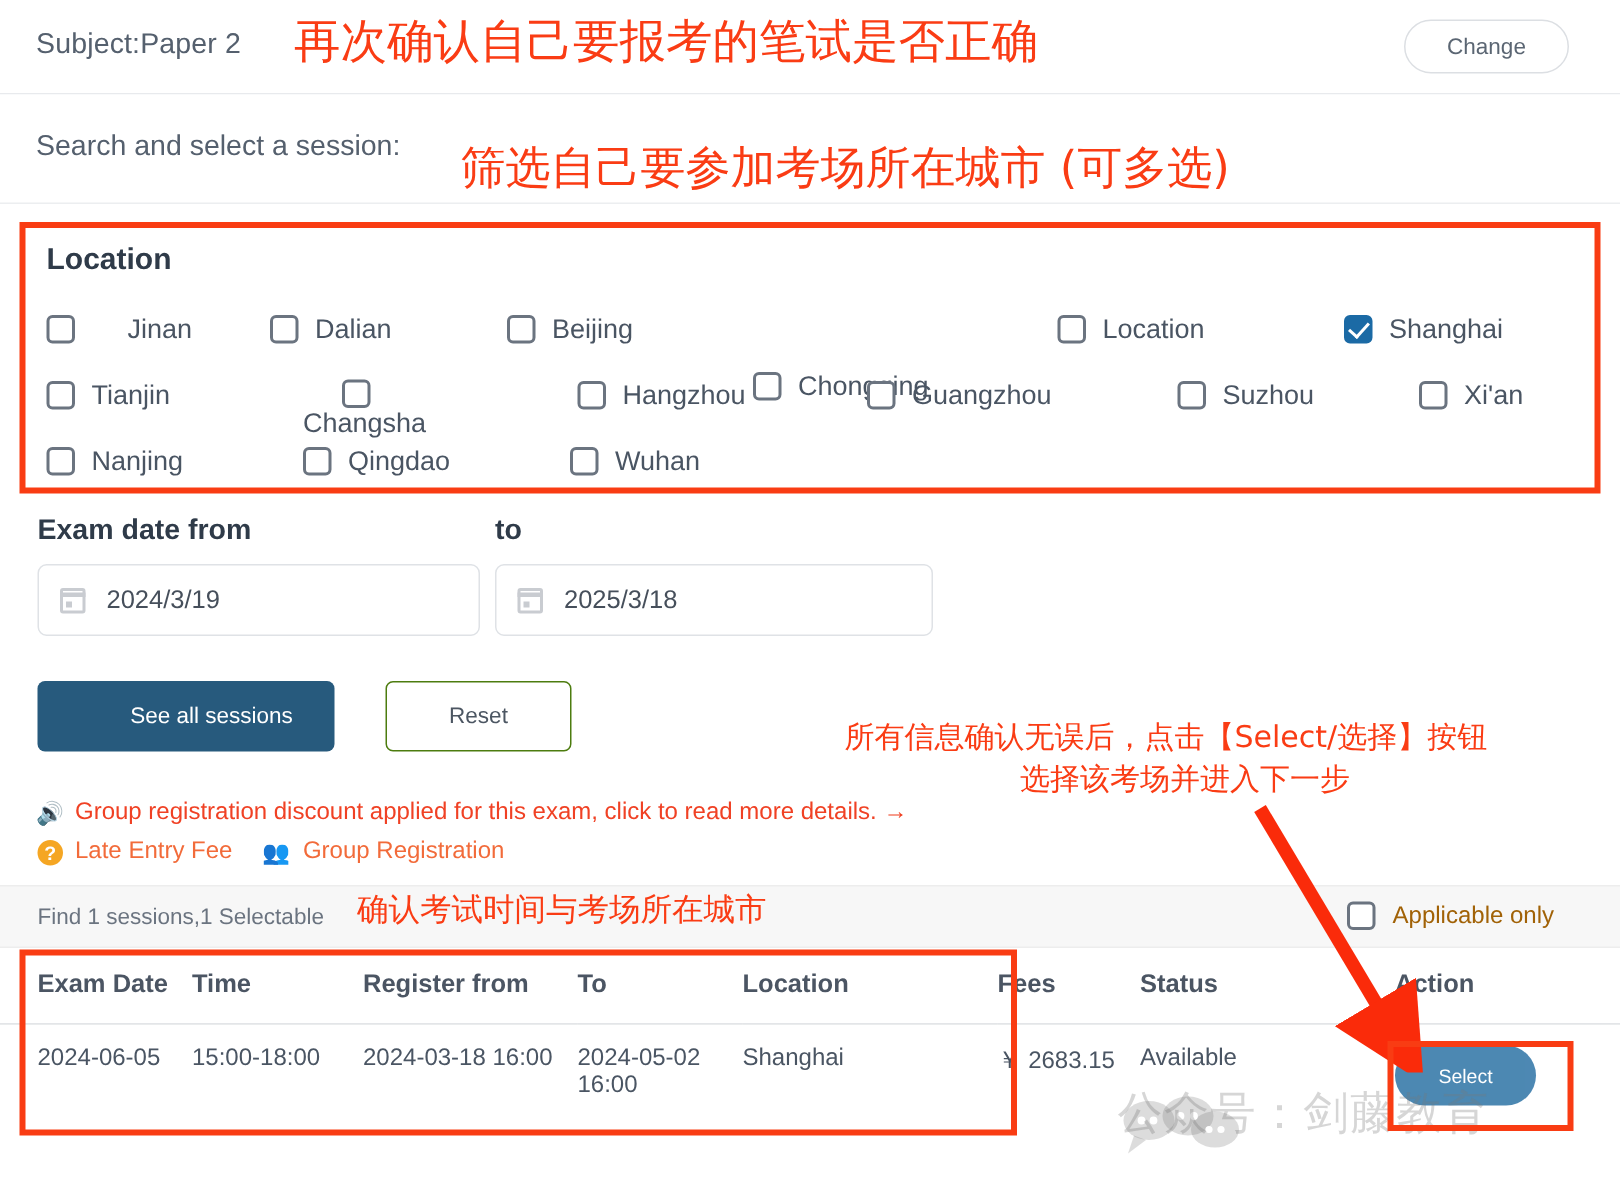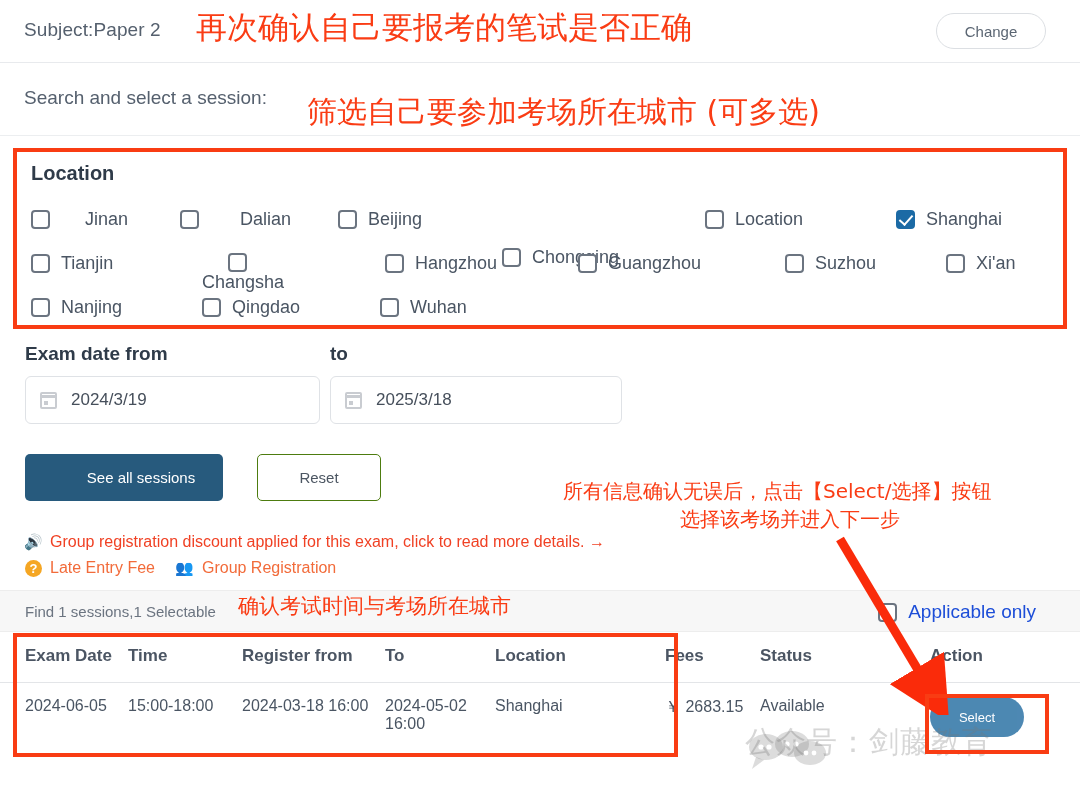--- a/index.html
+++ b/index.html
@@ -154,21 +154,21 @@
     position: absolute; left: 0; top: 590px; width: 1080px; height: 42px;
     background: #f7f7f7; border-top: 1px solid #ededed; border-bottom: 1px solid #ededed;
   }
   .results-count {
     position: absolute; left: 25px; top: 12px;
     font-size: 15px; color: #6b7480;
   }
   .applicable-chk {
     position: absolute; right: 44px; top: 10px;
     display: flex; align-items: center;
-    font-size: 19px; color: #1d4ed8;
+    font-size: 16px; color: #a16207;
     cursor: pointer;
   }
 
   
   .table-wrap {
     position: absolute; left: 0; top: 632px; width: 1080px;
   }
   table.sessions {
     width: 1080px; border-collapse: collapse;
     table-layout: fixed;
@@ -248,21 +248,21 @@
   <div class="search-label">Search and select a session:</div>
 </div>
 
 <div class="location-panel">
   <div class="location-title">Location</div>
 
   <label class="chk-item" style="left:14px; top:57px;gap:24px;">
     <span class="chk-box"></span>
     <span>Jinan</span>
   </label>
-  <label class="chk-item" style="left:163px; top:57px;gap:30px;">
+  <label class="chk-item" style="left:163px; top:57px;">
     <span class="chk-box"></span>
     <span>Dalian</span>
   </label>
   <label class="chk-item" style="left:321px; top:57px;">
     <span class="chk-box"></span>
     <span>Beijing</span>
   </label>
   <label class="chk-item" style="left:485px; top:57px;margin-top:38px;">
     <span class="chk-box"></span>
     <span>Chongqing</span>

